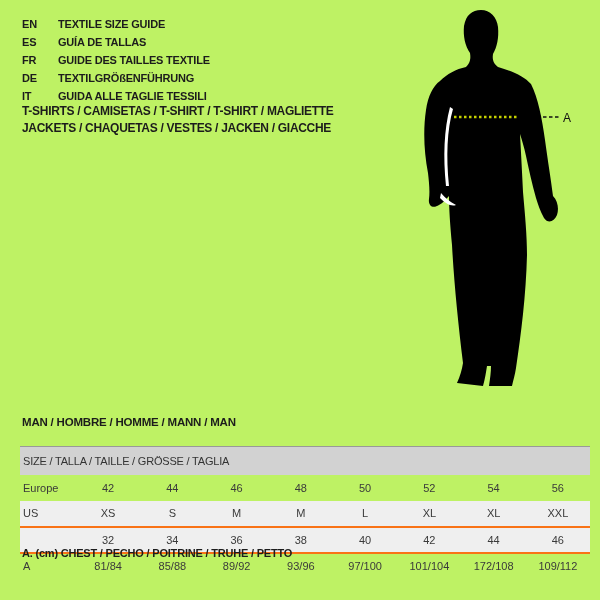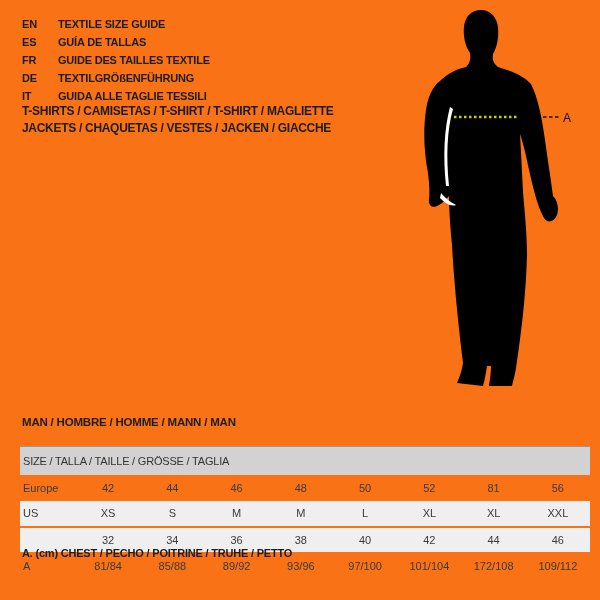--- a/index.html
+++ b/index.html
@@ -3,21 +3,21 @@
 <meta charset="utf-8">
 <style>
   * { margin: 0; padding: 0; box-sizing: border-box; }
   html, body { width: 600px; height: 600px; }
   body {
     font-family: "Liberation Sans", sans-serif;
     background: #ffffff;
     color: #1c1c1c;
     overflow: hidden;
   }
-  .stage { position: relative; width: 600px; height: 600px; background: #f97316; padding-left: 48px; }
+  .stage { position: relative; width: 600px; height: 600px; background: #bef264; padding-left: 48px; }
 
   
   .lang-block { position: absolute; left: 22px; top: 15px; }
   .lang-line { display: flex; height: 18px; line-height: 18px; font-size: 11px; font-weight: bold; letter-spacing: -0.2px; }
   .lang-code { width: 36px; flex: 0 0 36px; }
 
   
   .category-block { position: absolute; left: 22px; top: 103px; }
   .category-line { height: 17px; line-height: 17px; font-size: 12px; font-weight: bold; letter-spacing: -0.3px; }
 
@@ -151,21 +151,21 @@
       </thead>
       <tbody>
         <tr>
           <td class="row-label">Europe</td>
           <td>42</td>
           <td>44</td>
           <td>46</td>
           <td>48</td>
           <td>50</td>
           <td>52</td>
-          <td>81</td>
+          <td>54</td>
           <td>56</td>
         </tr>
         <tr class="stripe">
           <td class="row-label">US</td>
           <td>XS</td>
           <td>S</td>
           <td>M</td>
           <td>M</td>
           <td>L</td>
           <td>XL</td>

